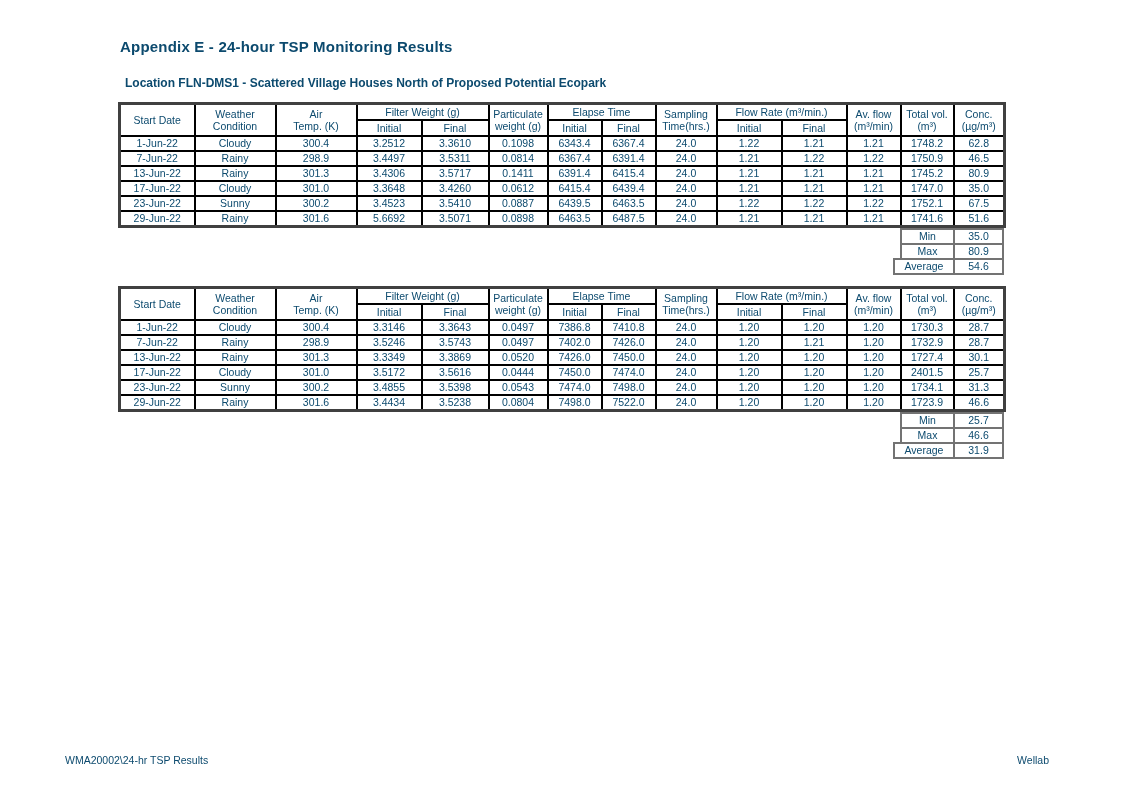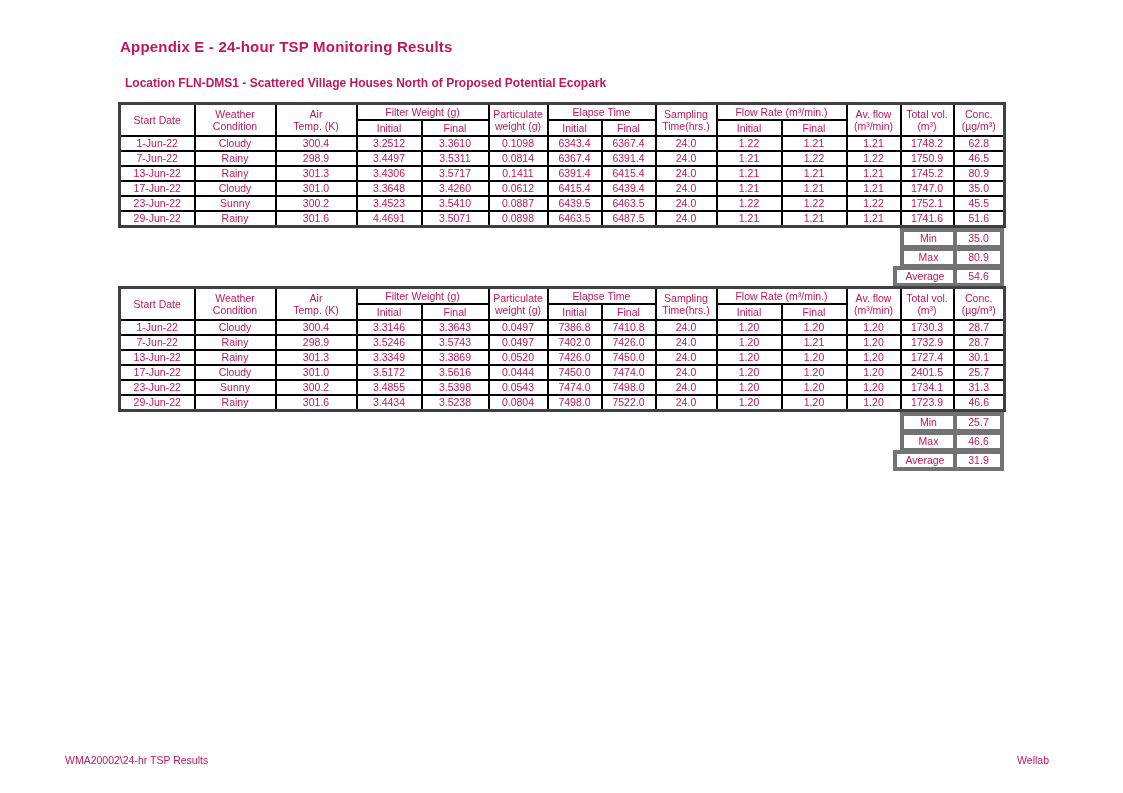--- a/index.html
+++ b/index.html
@@ -4,21 +4,21 @@
 <style>
   * { box-sizing: border-box; margin: 0; padding: 0; }
   html, body { background: #e8e8e8; }
   .page {
     position: relative;
     width: 1123px;
     height: 793px;
     margin: 0 auto;
     background: #ffffff;
     font-family: "Liberation Sans", sans-serif;
-    color: #be185d;
+    color: #0c4a6e;
     overflow: hidden;
   }
   .page-title {
     position: absolute;
     left: 120px;
     top: 38px;
     font-size: 15px;
     font-weight: bold;
     letter-spacing: 0.2px;
   }
@@ -66,21 +66,21 @@
     flex-direction: column;
     align-items: flex-end;
   }
   .summary-row {
     display: flex;
     justify-content: flex-end;
     margin-top: -2px;
   }
   .summary-row:first-child { margin-top: 0; }
   .summary-label, .summary-value {
-    border: 4px solid #737373;
+    border: 2px solid #737373;
     font-size: 10.5px;
     line-height: 11px;
     padding: 1px 0;
     text-align: center;
     background: #fff;
   }
   .summary-label { width: 53px; border-right: none; }
   .summary-row-wide .summary-label { width: 60px; }
   .summary-value { width: 51px; }
   .footer {
@@ -237,27 +237,27 @@
             <td>3.4523</td>
             <td>3.5410</td>
             <td>0.0887</td>
             <td>6439.5</td>
             <td>6463.5</td>
             <td>24.0</td>
             <td>1.22</td>
             <td>1.22</td>
             <td>1.22</td>
             <td>1752.1</td>
-            <td>45.5</td>
+            <td>67.5</td>
           </tr>
           <tr>
             <td>29-Jun-22</td>
             <td>Rainy</td>
             <td>301.6</td>
-            <td>4.4691</td>
+            <td>5.6692</td>
             <td>3.5071</td>
             <td>0.0898</td>
             <td>6463.5</td>
             <td>6487.5</td>
             <td>24.0</td>
             <td>1.21</td>
             <td>1.21</td>
             <td>1.21</td>
             <td>1741.6</td>
             <td>51.6</td>

